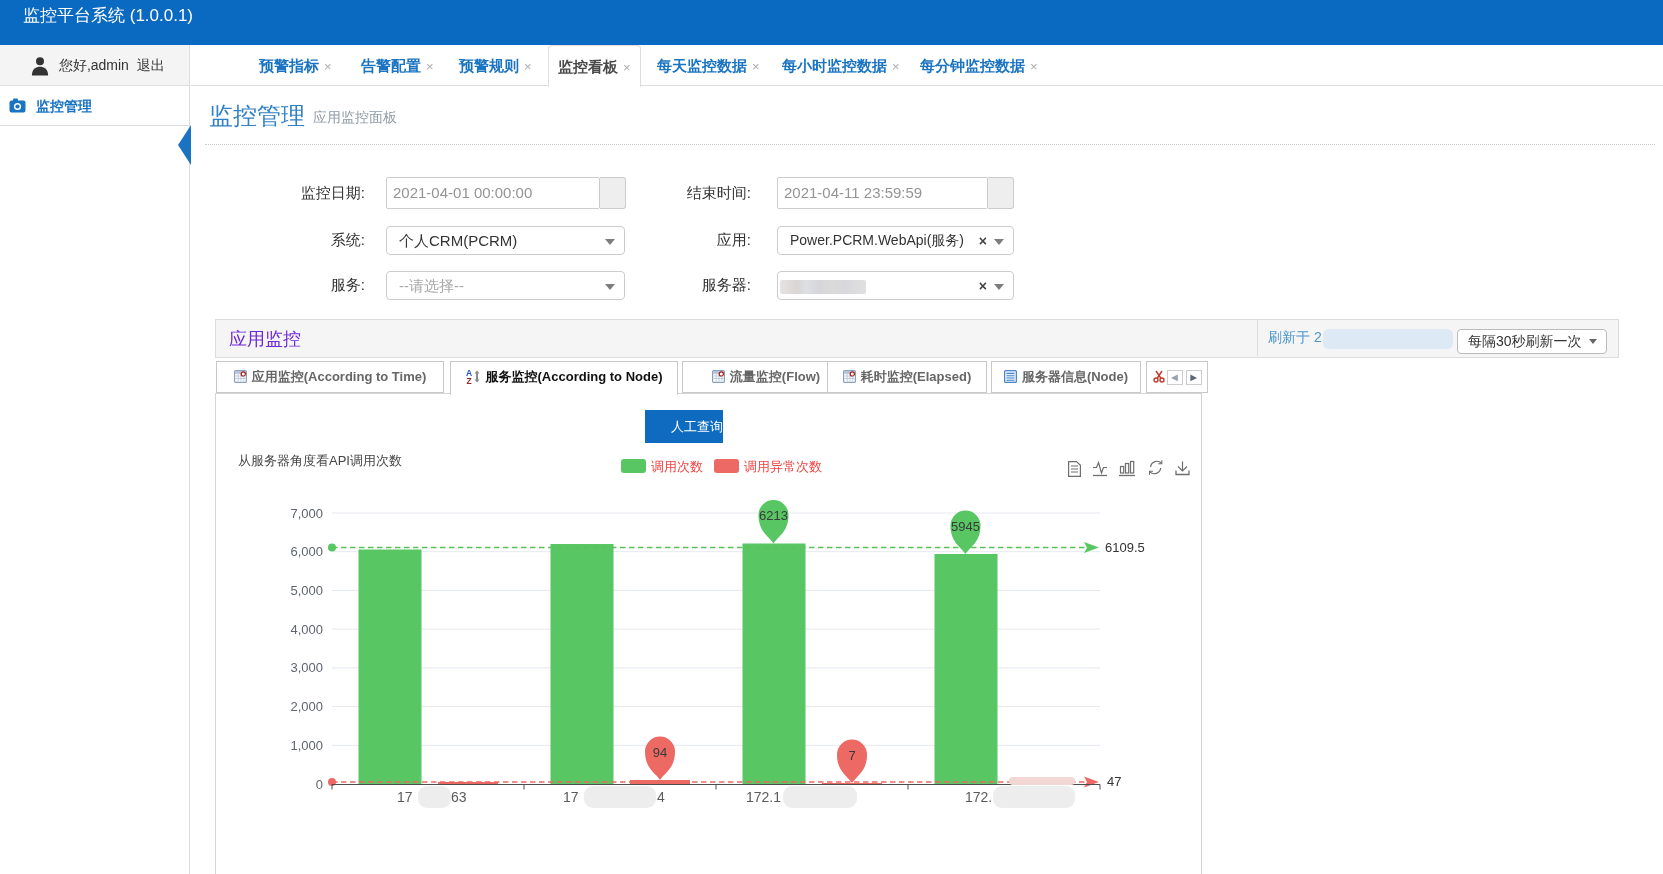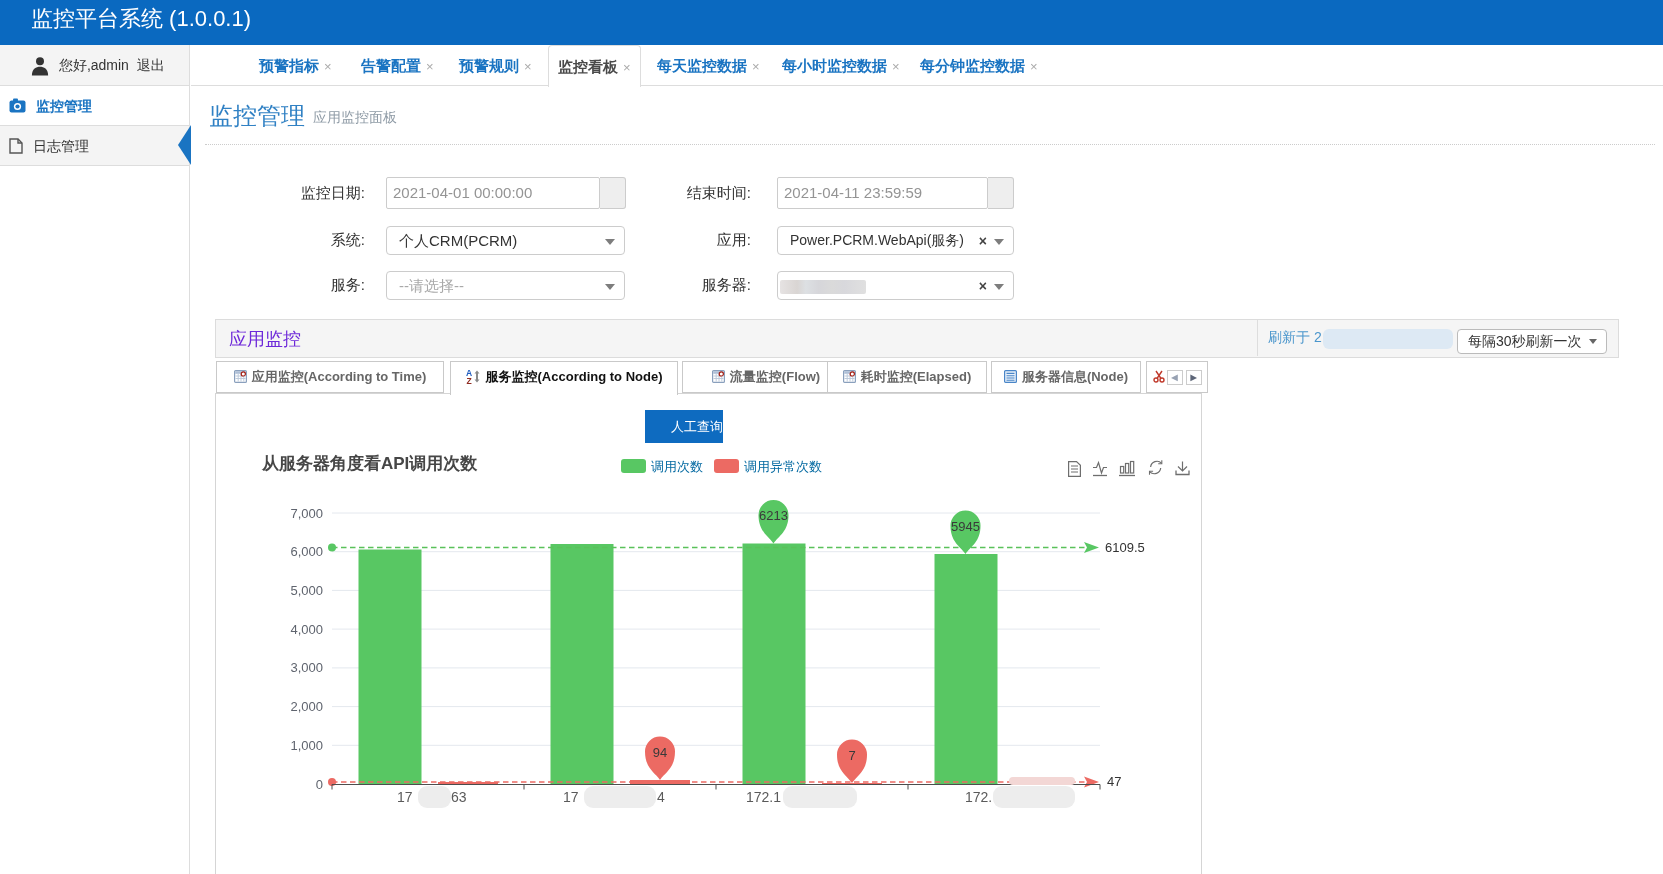--- a/index.html
+++ b/index.html
@@ -2,21 +2,21 @@
 <html><head>
 <meta charset="utf-8">
 <style>
 * { margin:0; padding:0; box-sizing:border-box; }
 html,body { width:1663px; height:874px; overflow:hidden; background:#fff;
   font-family:"Liberation Sans", sans-serif; position:relative; }
 .abs { position:absolute; }
 
 
 .topbar { position:absolute; left:0; top:0; width:1663px; height:45px; background:#0a69c0; }
-.topbar .title { position:absolute; left:31px; top:4px; color:#fff; font-size:22px; }
+.topbar .title { position:absolute; left:23px; top:4px; color:#fff; font-size:17px; }
 
 
 .sidebar { position:absolute; left:0; top:45px; width:190px; height:829px; background:#fff; border-right:1px solid #ddd; }
 .srow { position:relative; width:100%; border-bottom:1px solid #ddd; background:#f4f4f4; font-size:14px; color:#333; }
 .srow.user { height:41px; line-height:41px; padding-left:30px; }
 .srow.item { height:40px; line-height:40px; padding-left:9px; }
 .srow.active { background:#fff; color:#1a74c2; font-weight:bold; }
 .tri { position:absolute; left:178px; top:125px; width:0; height:0;
   border-top:20px solid transparent; border-bottom:20px solid transparent; border-right:13px solid #1a74c2; z-index:5;}
 .micon { display:inline-block; vertical-align:middle; margin-right:6px; margin-top:-3px; }
@@ -55,22 +55,22 @@
 
 .subtab { position:absolute; top:361px; height:32px; background:#fff; border:1px solid #c9c9c9;
   font-size:13px; font-weight:bold; color:#666; line-height:30px; text-align:center; white-space:nowrap; z-index:4; }
 .subtab.on { background:#fff; height:34px; border-bottom:none; z-index:6; color:#111; }
 .sticon { display:inline-block; vertical-align:middle; margin-right:5px; margin-top:-3px; }
 
 
 .contentbox { position:absolute; left:215px; top:393px; width:987px; height:481px; border:1px solid #d5d5d5; border-bottom:none; background:#fff; }
 .btnquery { position:absolute; left:645px; top:410px; width:78px; height:33px; background:#0e6bc0; color:#fff;
   font-size:13px; text-align:right; line-height:33px; z-index:7; }
-.charttitle { position:absolute; left:238px; top:452px; font-size:17px; font-weight:bold; color:#464646; z-index:7;margin-left:24px; }
-.legend { position:absolute; left:621px; top:458px; z-index:7; font-size:13px; color:#0369a1; }
+.charttitle { position:absolute; left:238px; top:452px; font-size:13px; font-weight:normal; color:#464646; z-index:7; }
+.legend { position:absolute; left:621px; top:458px; z-index:7; font-size:13px; color:#ef4444; }
 .lsw { display:inline-block; width:25px; height:14px; border-radius:3px; vertical-align:-2px; }
 </style>
 </head>
 <body>
 <div class="topbar">
     <div class="title">监控平台系统 (1.0.0.1)</div>
   </div>
 
 <div class="sidebar">
   <div class="srow user">
@@ -81,27 +81,20 @@
     您好,admin&nbsp; 退出
   </div>
   <div class="srow item active">
     <svg class="micon" width="17" height="15" viewBox="0 0 17 15">
         <rect x="0.5" y="2.5" width="16" height="12" rx="2" fill="#1a74c2"></rect>
         <rect x="4" y="0.5" width="5" height="3" rx="1" fill="#1a74c2"></rect>
         <circle cx="8.5" cy="8.5" r="3.6" fill="#fff"></circle>
         <circle cx="8.5" cy="8.5" r="2.1" fill="#1a74c2"></circle>
       </svg>
     监控管理
-  </div>
-  <div class="srow item">
-    <svg class="micon" width="14" height="16" viewBox="0 0 14 16">
-        <path d="M1 1 L9 1 L13 5 L13 15 L1 15 Z" fill="none" stroke="#555" stroke-width="1.4"></path>
-        <path d="M9 1 L9 5 L13 5" fill="none" stroke="#555" stroke-width="1.4"></path>
-      </svg>
-    日志管理
   </div>
 </div>
 <div class="tri"></div>
 
 <div class="tabbar"></div>
 <div class="ttab" style="left:259px;">预警指标<span class="x">×</span></div>
 <div class="ttab" style="left:361px;">告警配置<span class="x">×</span></div>
 <div class="ttab" style="left:459px;">预警规则<span class="x">×</span></div>
 <div class="ttab active" style="left:548px; top:45px;">监控看板<span class="x">×</span></div>
 <div class="ttab" style="left:657px;">每天监控数据<span class="x">×</span></div>

